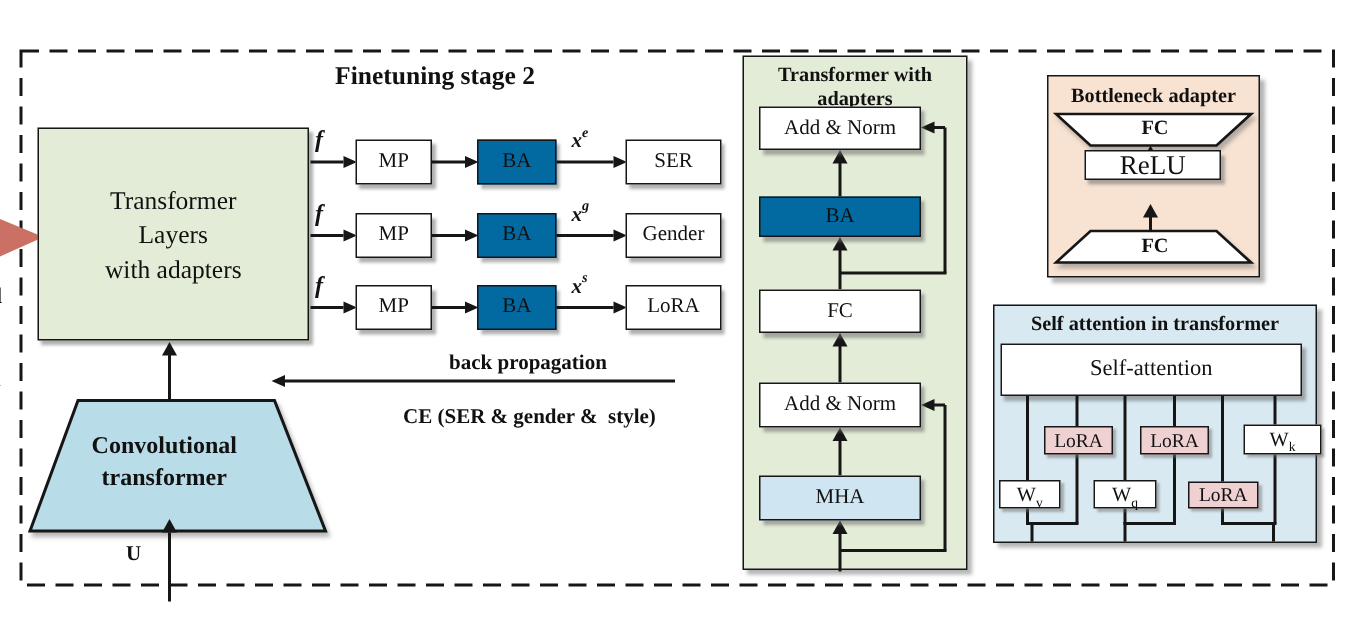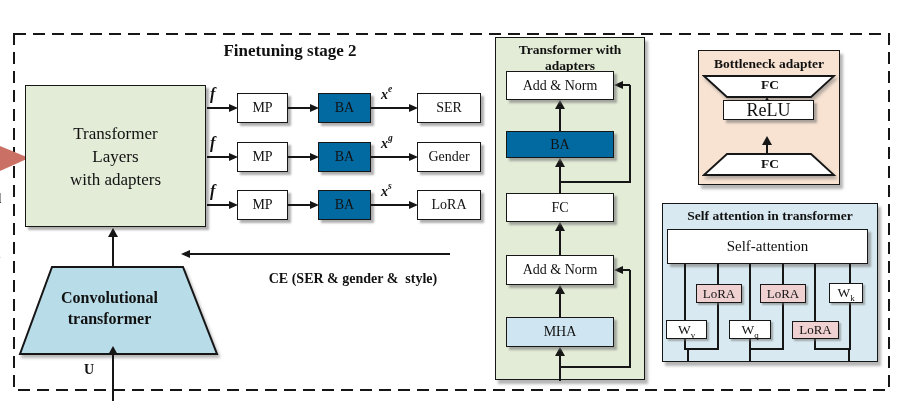--- a/index.html
+++ b/index.html
@@ -132,20 +132,21 @@
   <span class="lbl ital" style="left:381px;top:181px;font-size:14px;">
     <span>x</span><span class="sup">s</span></span>
   <div class="hl" style="left:371px;top:204px;width:38px;"></div>
   <div class="ah-right" style="left:409px;top:200.5px;"></div>
   <div class="box" style="left:417px;top:190px;width:64px;height:30px;font-size:14px;">
     <span>LoRA</span>
     </div>
 
   <div class="ah-left" style="left:181px;top:250px;"></div>
   <div class="hl" style="left:190px;top:253px;width:260px;"></div>
+  <div class="lbl" style="left:262px;top:235px;width:180px;font-size:14px;">back propagation</div>
   <div class="lbl" style="left:248px;top:271px;width:210px;font-size:14px;white-space:pre;">CE (SER &amp; gender &amp;  style)</div>
 
   <div class="panel green" style="left:495px;top:37px;width:150px;height:343px;"></div>
   <div class="lbl" style="left:495px;top:42px;width:150px;font-size:13.5px;line-height:16px;">
     <div>Transformer with</div>
     <div>adapters</div>
   </div>
 
   <div class="hl" style="left:560px;top:181px;width:71px;"></div>
   <div class="vl" style="left:629px;top:85px;height:97px;"></div>
@@ -225,20 +226,20 @@
     </div>
   <div class="box" style="left:666px;top:320px;width:41px;height:19px;font-size:13.5px;box-shadow:2px 2px 1.5px rgba(110,110,110,.5);">
     <span><span>W</span><sub>v</sub></span>
     </div>
   <div class="box pink" style="left:760px;top:284px;width:46px;height:19px;font-size:13px;box-shadow:2px 2px 1.5px rgba(110,110,110,.5);">
     <span>LoRA</span>
     </div>
   <div class="box" style="left:729px;top:320px;width:42px;height:19px;font-size:13.5px;box-shadow:2px 2px 1.5px rgba(110,110,110,.5);">
     <span><span>W</span><sub>q</sub></span>
     </div>
-  <div class="box" style="left:829px;top:283px;width:34px;height:20px;font-size:13.5px;box-shadow:2px 2px 1.5px rgba(110,110,110,.5);">
+  <div class="box" style="left:829px;top:283px;width:52px;height:20px;font-size:13.5px;box-shadow:2px 2px 1.5px rgba(110,110,110,.5);">
     <span><span>W</span><sub>k</sub></span>
     </div>
   <div class="box pink" style="left:792px;top:321px;width:47px;height:18px;font-size:13px;box-shadow:2px 2px 1.5px rgba(110,110,110,.5);">
     <span>LoRA</span>
     </div>
 
 </div>
 
 </body></html>

